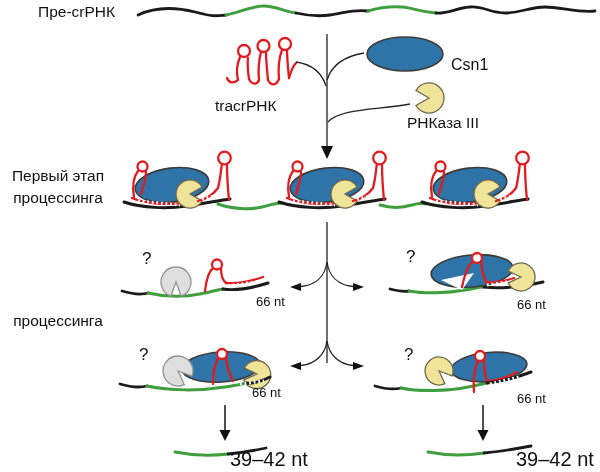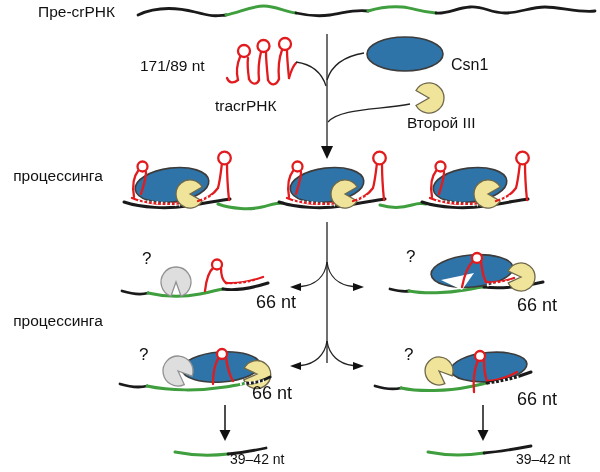--- a/index.html
+++ b/index.html
@@ -1,22 +1,22 @@
 <!DOCTYPE html>
 <html style="--csn1-blue: #2e74a8; --rnase-yellow: #efe49a; --unknown-gray: #dedede; --rna-red: #e11b1e; --spacer-green: #3f9e3d; --line-black: #1a1a1a;"><head>
 <meta charset="utf-8">
 <style>
   html,body{margin:0;padding:0;background:#fff;}
   #fig{position:relative;width:600px;height:472px;background:#fff;overflow:hidden;
        font-family:"Liberation Sans","DejaVu Sans",sans-serif;color:#111;}
   #art{position:absolute;left:0;top:0;}
-  .lbl{position:absolute;font-size:18px;white-space:nowrap;line-height:18px;color:#111;}
+  .lbl{position:absolute;font-size:13px;white-space:nowrap;line-height:18px;color:#111;}
   .lbl.big{font-size:15.5px;}
   .lbl.q{font-size:17px;}
-  .lbl.prod{font-size:14px;}
+  .lbl.prod{font-size:20px;}
   .stage{position:absolute;width:116px;text-align:center;font-size:15.5px;line-height:22px;}
   
   .blk{fill:none;stroke:var(--line-black);stroke-width:3;stroke-linecap:round;}
   .blk2{fill:none;stroke:var(--line-black);stroke-width:2.8;stroke-linecap:round;}
   .grn{fill:none;stroke:var(--spacer-green);stroke-width:3;stroke-linecap:round;}
   .red{fill:none;stroke:var(--rna-red);stroke-width:2.3;stroke-linecap:round;}
   .redloop{fill:#fff;stroke:var(--rna-red);stroke-width:2.3;}
   .hatch{fill:none;stroke:#fff;stroke-width:3.1;stroke-dasharray:1.8 2.8;}
   .blue{fill:var(--csn1-blue);stroke:#3c3c3c;stroke-width:1.6;}
   .pac-yellow{fill:var(--rnase-yellow);stroke:#6f684a;stroke-width:1.3;}
@@ -168,26 +168,26 @@
     <path d="M175,452 C190,455 210,456 228,454" class="grn"></path>
     <path d="M228,454 C240,453 252,451 266,448" class="blk2"></path>
   </g>
   <g>
     <path d="M428,452 C443,455 463,456 484,453" class="grn"></path>
     <path d="M484,453 C498,452 515,449 531,446" class="blk2"></path>
   </g>
 </svg>
 
 <div class="lbl big" style="left:38px;top:3px">Пре-crРНК</div>
-<div class="lbl big" style="left:140px;top:57px">171/89 nt</div>
 <div class="lbl big" style="left:215px;top:97px">tracrРНК</div>
 <div class="lbl" style="left:451px;top:56px;font-size:16px">Csn1</div>
-<div class="lbl big" style="left:407px;top:114px">Второй III</div>
+<div class="lbl big" style="left:407px;top:114px">РНКаза III</div>
 
 <div class="stage" style="left:0px;top:165px">
+  <div>Первый этап</div>
   <div>процессинга</div>
 </div>
 <div class="stage" style="left:0px;top:310px">
   <div>процессинга</div>
 </div>
 
 <div class="lbl q" style="left:142px;top:250px">?</div>
 <div class="lbl" style="left:256px;top:293px">66 nt</div>
 
 <div class="lbl q" style="left:406px;top:248px">?</div>

